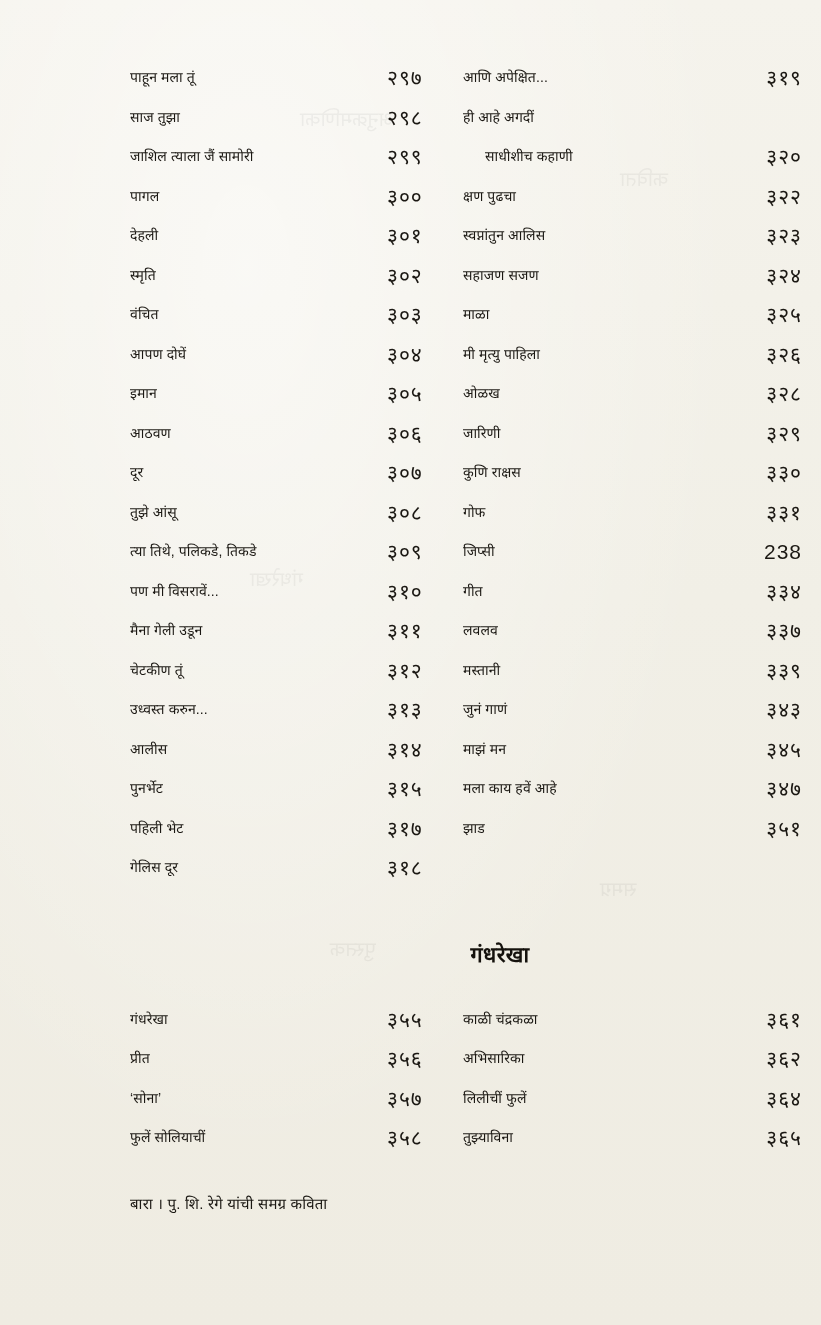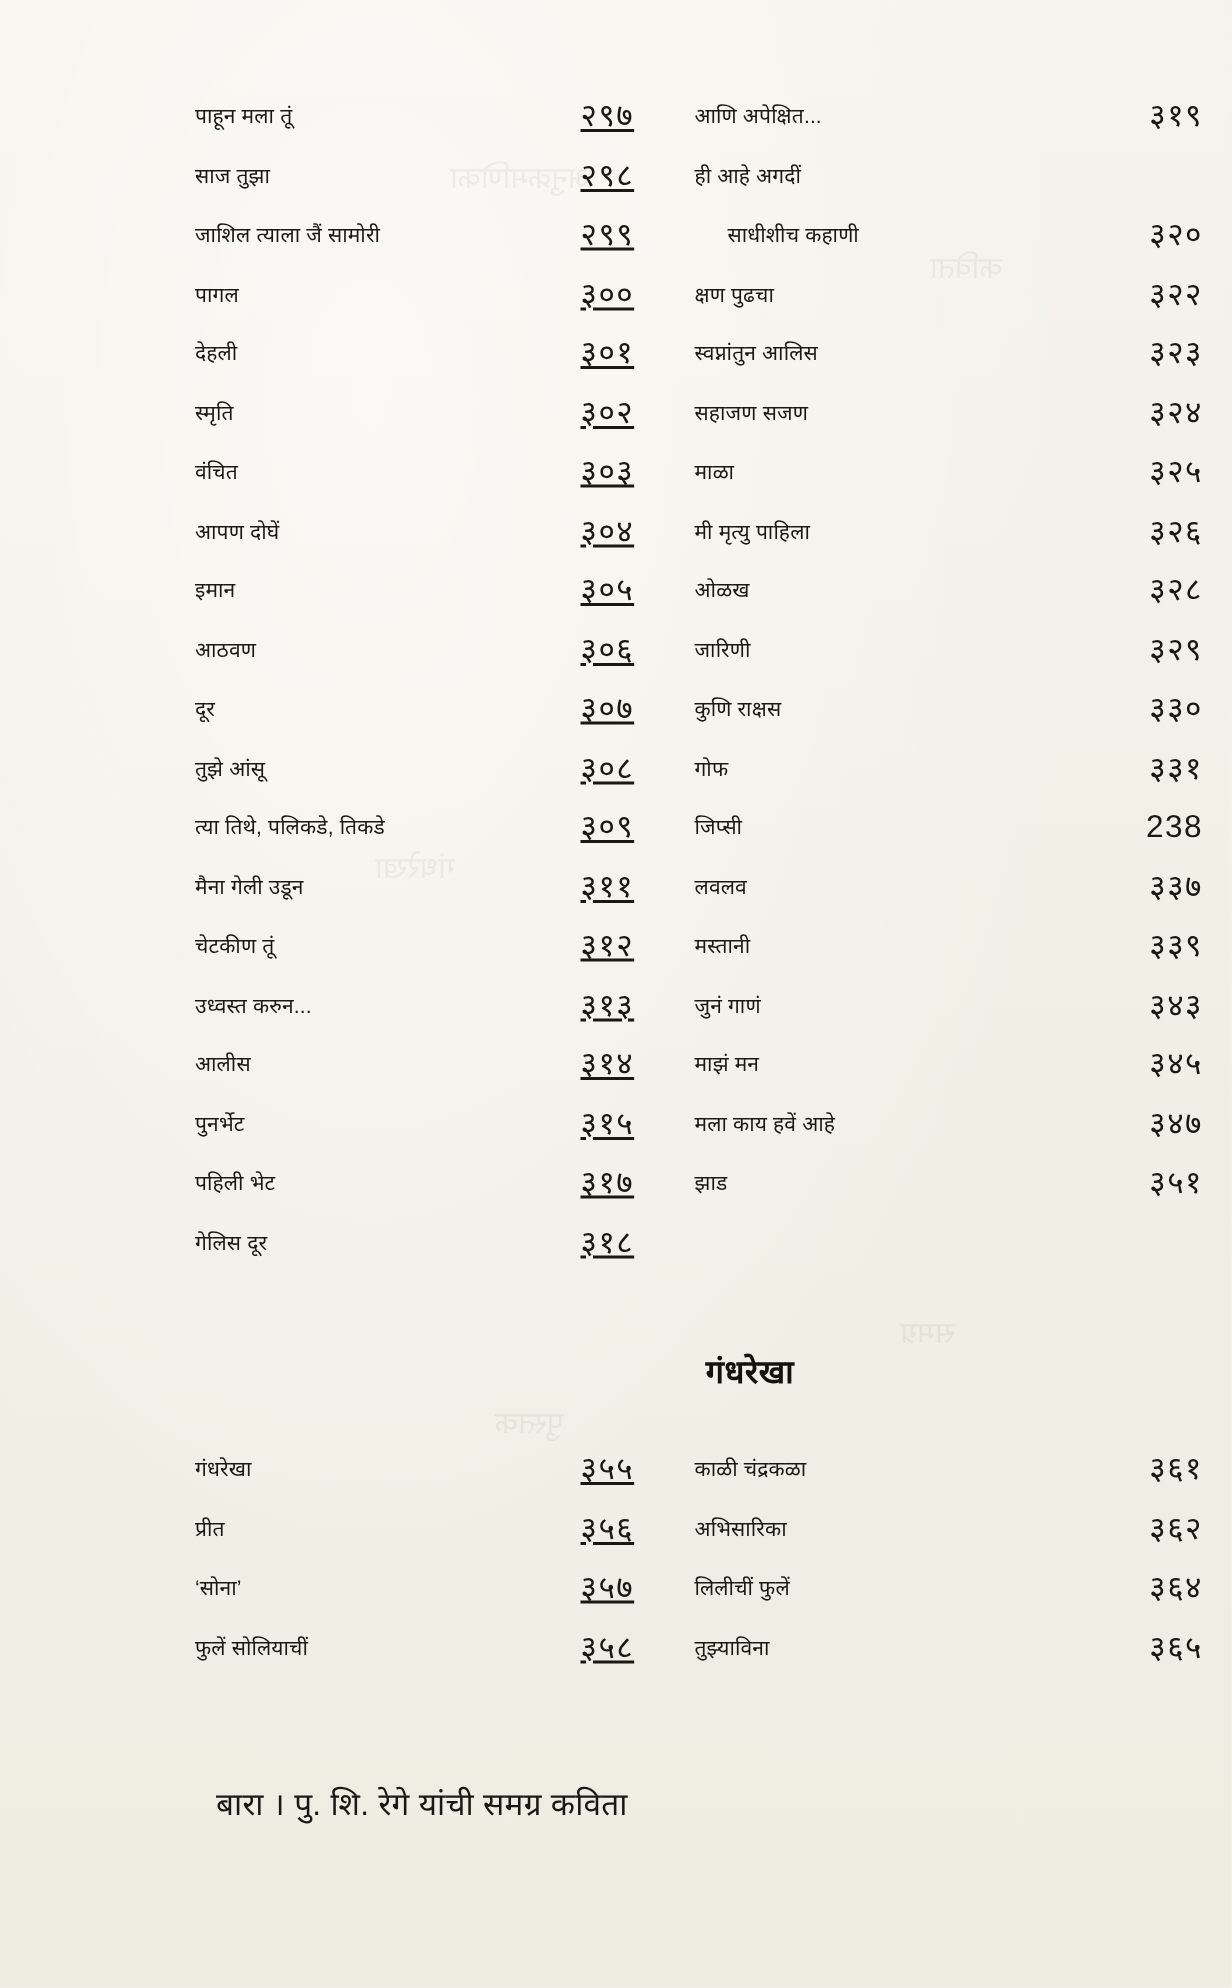--- a/index.html
+++ b/index.html
@@ -51,43 +51,43 @@
     color: #1b1813;
   }
   .entry.indent { padding-left: 22px; }
   .pagenum {
     font-size: 21px;
     line-height: 39.5px;
     color: #1b1813;
     letter-spacing: 1px;
     white-space: nowrap;
   }
-  .pagenum.left  { padding-left: 2px; text-decoration: underline; }
+  .pagenum.left  { padding-left: 2px; }
   .pagenum.right { padding-left: 6px; }
 
   .section-gap {
     height: 52px;
   }
   .section-heading {
     text-align: center;
     font-size: 21.5px;
     font-weight: bold;
     line-height: 30px;
     color: #15120d;
     letter-spacing: 0.4px;
     padding-left: 60px;
   }
   .section-heading-gap {
     height: 30px;
   }
   .footer {
     position: absolute;
-    left: 144px;
+    left: 130px;
     top: 1190px;
-    font-size: 21px;
+    font-size: 15px;
     line-height: 28px;
     color: #1b1813;
     letter-spacing: 0.2px;
     white-space: nowrap;
   }
   
   .ghost {
     position: absolute;
     opacity: 0.055;
     color: #2b2b2b;
@@ -290,20 +290,34 @@
             </td>
           <td class="col-title-r">
               <div class="entry">जिप्सी</div>
             </td>
           <td class="col-page-r">
               <div class="pagenum right">238</div>
             </td>
         </tr>
         <tr>
           <td class="col-title-l">
+              <div class="entry">पण मी विसरावें...</div>
+            </td>
+          <td class="col-page-l">
+              <div class="pagenum left">३१०</div>
+            </td>
+          <td class="col-title-r">
+              <div class="entry">गीत</div>
+            </td>
+          <td class="col-page-r">
+              <div class="pagenum right">३३४</div>
+            </td>
+        </tr>
+        <tr>
+          <td class="col-title-l">
               <div class="entry">मैना गेली उडून</div>
             </td>
           <td class="col-page-l">
               <div class="pagenum left">३११</div>
             </td>
           <td class="col-title-r">
               <div class="entry">लवलव</div>
             </td>
           <td class="col-page-r">
               <div class="pagenum right">३३७</div>

